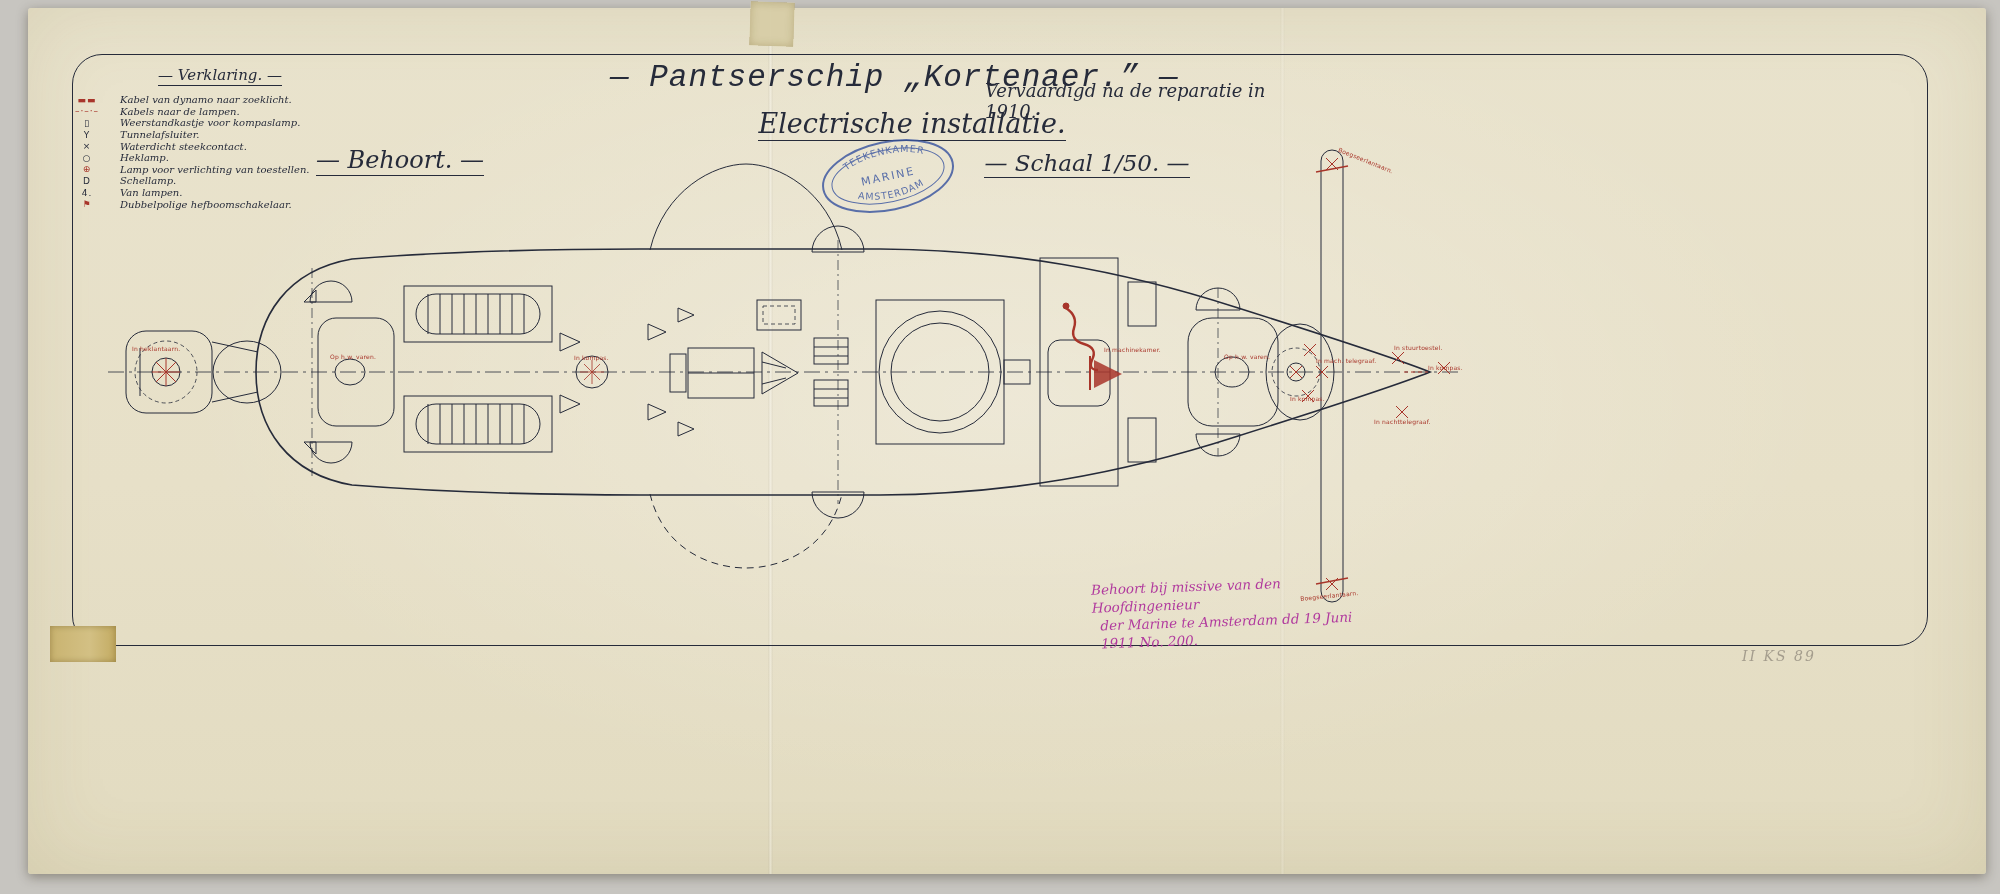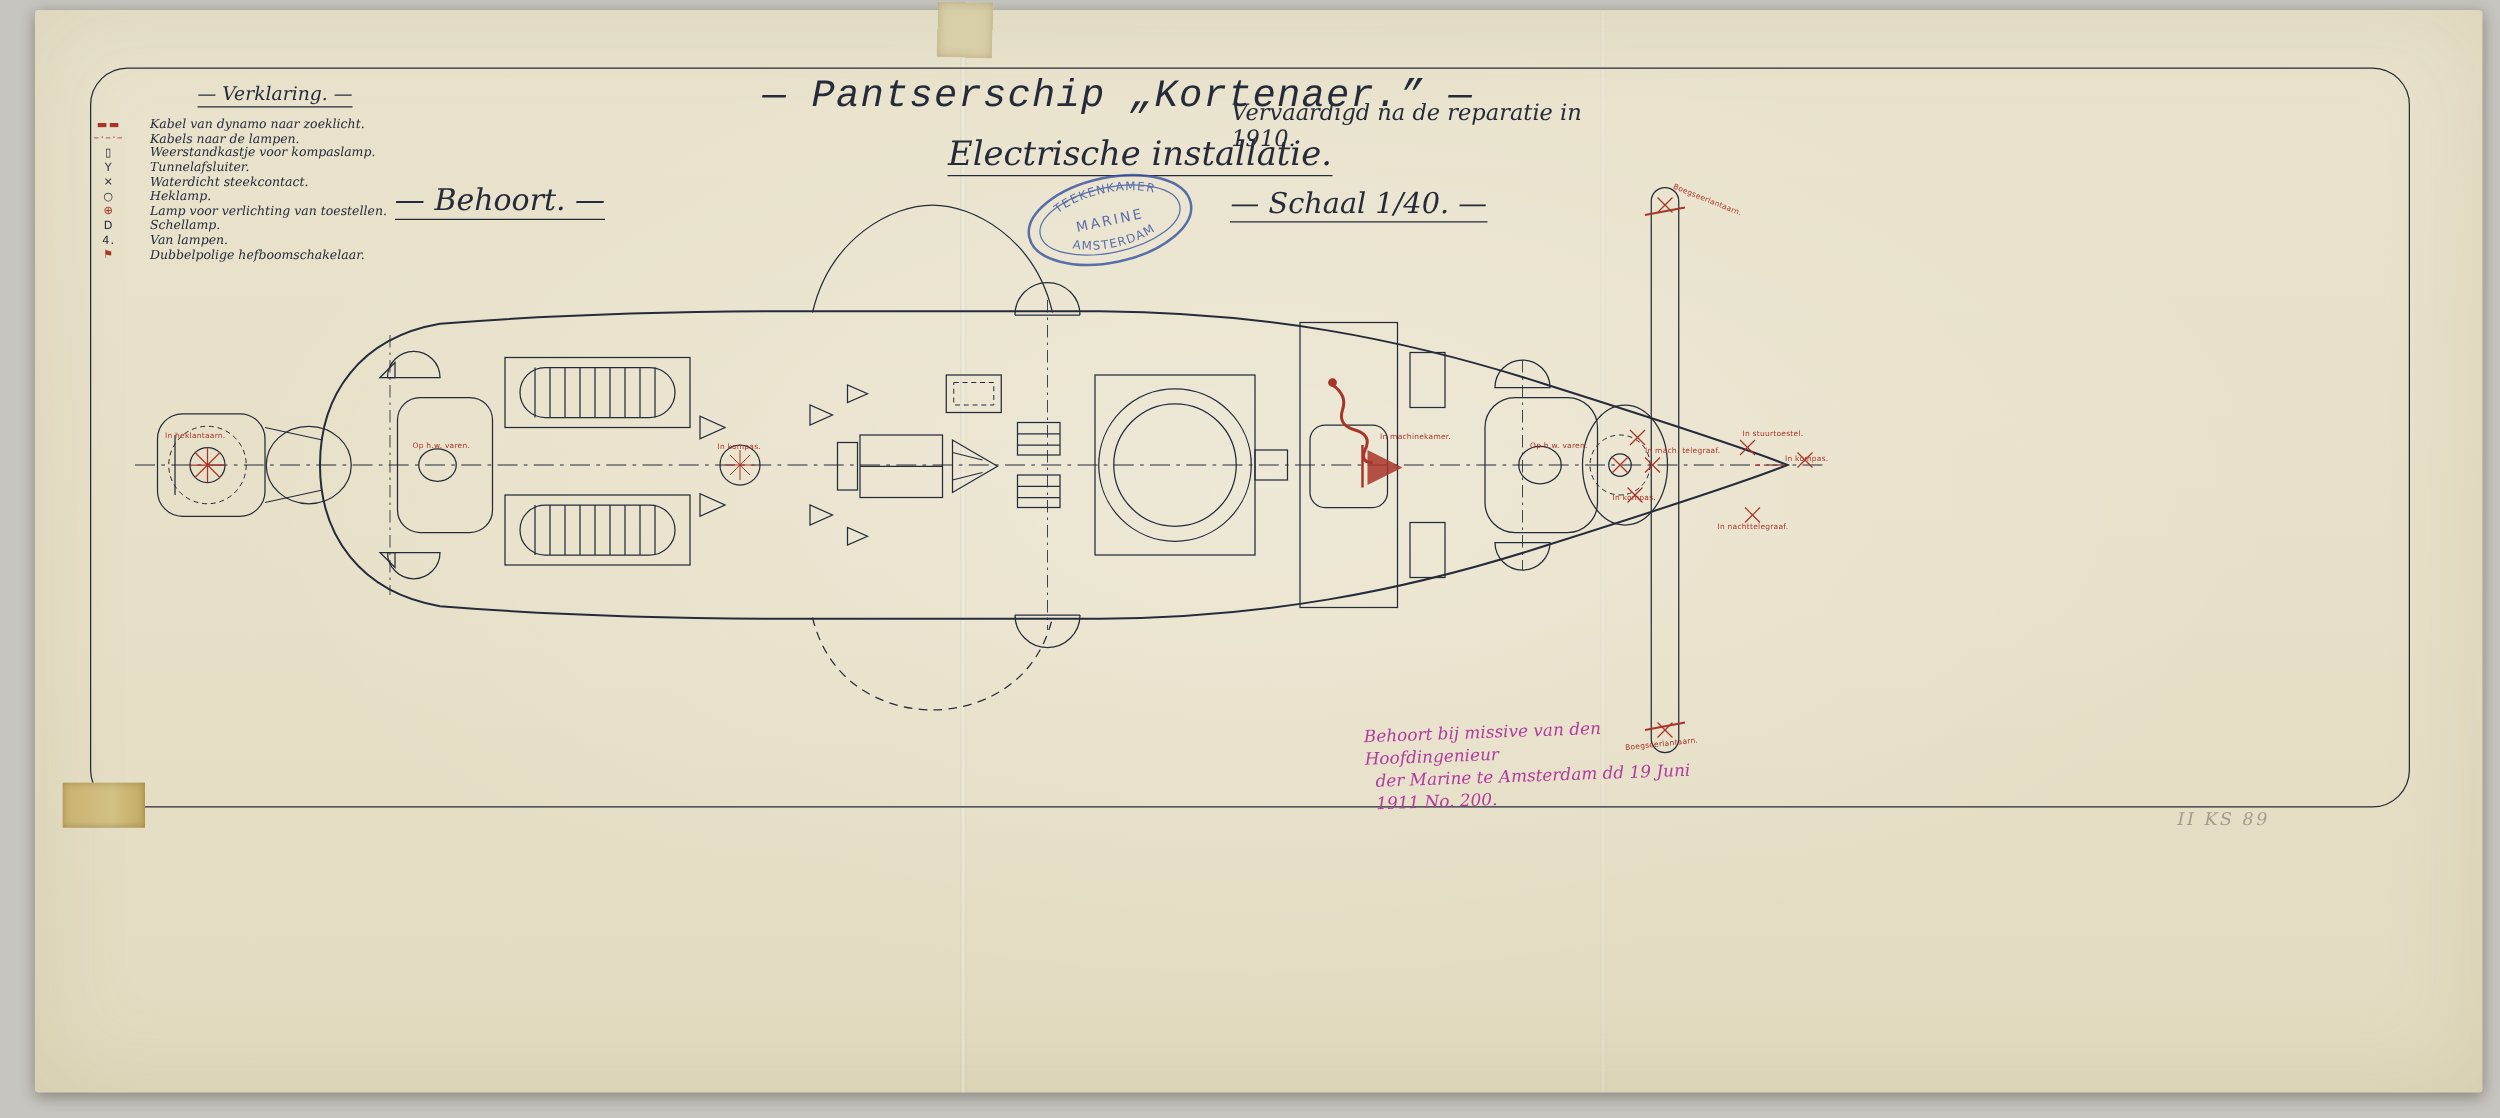--- a/index.html
+++ b/index.html
@@ -273,21 +273,21 @@
       <span class="sym">4.</span>
       <span class="txt">Van lampen.</span>
     </div>
   <div class="legend-row">
       <span class="sym red">⚑</span>
       <span class="txt">Dubbelpolige hefboomschakelaar.</span>
     </div>
 </div>
 
 <div class="handw deck-label"><span class="u">— Behoort. —</span></div>
-<div class="handw scale-label"><span class="u">— Schaal 1/40. —</span></div>
+<div class="handw scale-label"><span class="u">— Schaal 1/50. —</span></div>
 
 <svg class="stamp" width="140" height="76" viewBox="0 0 140 76" xmlns="http://www.w3.org/2000/svg">
   <ellipse cx="70" cy="38" rx="66" ry="34" fill="none" stroke="var(--stamp_blue,#3a55a0)" stroke-width="2"></ellipse>
   <ellipse cx="70" cy="38" rx="57" ry="26" fill="none" stroke="var(--stamp_blue,#3a55a0)" stroke-width="1"></ellipse>
   <path id="st-top" d="M14,44 A56,28 0 0 1 126,44" fill="none"></path>
   <path id="st-bot" d="M16,32 A54,28 0 0 0 124,32" fill="none"></path>
   <text font-size="9.5" fill="var(--stamp_blue,#3a55a0)" letter-spacing="1" font-family="DejaVu Sans,sans-serif">
     <textPath href="#st-top" startOffset="50%" text-anchor="middle">TEEKENKAMER</textPath>
   </text>
   <text x="70" y="42" text-anchor="middle" font-size="11" fill="var(--stamp_blue,#3a55a0)" letter-spacing="2" font-family="DejaVu Sans,sans-serif">MARINE</text>

